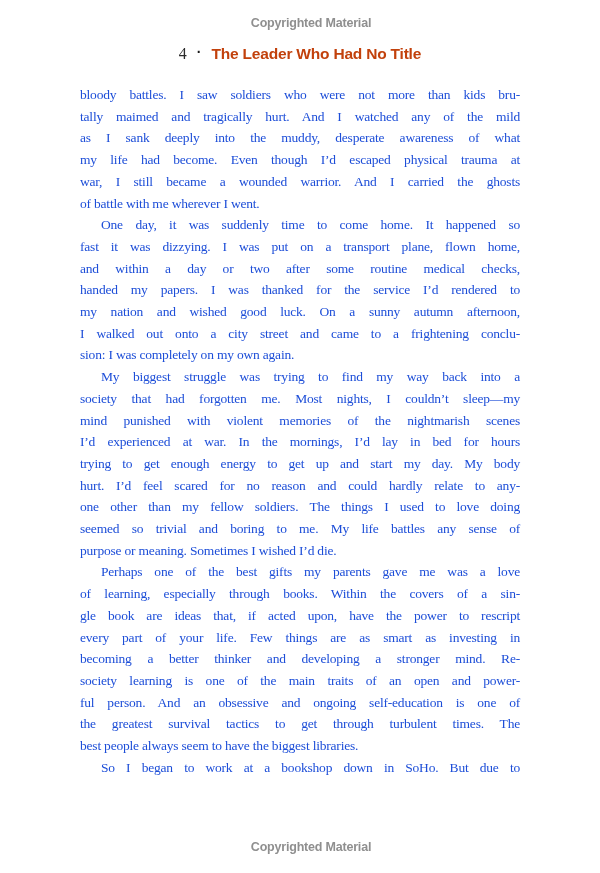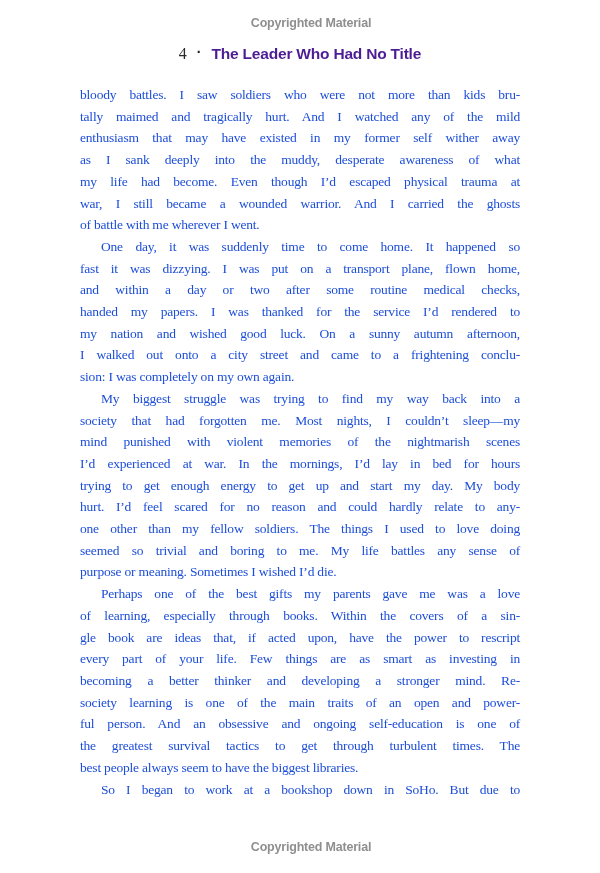--- a/index.html
+++ b/index.html
@@ -51,21 +51,21 @@
     font-weight: 700;
     font-size: 14px;
     color: #1a1a1a;
     transform: translateY(-2px);
   }
   .book-title {
     font-family: "Liberation Sans", sans-serif;
     font-weight: 700;
     font-size: 15.5px;
     letter-spacing: -0.2px;
-    color: #4c1d95;
+    color: #c2410c;
   }
 
   .text-block {
     position: absolute;
     top: 84px;
     left: 80px;
     width: 440px;
     font-family: "Liberation Serif", serif;
     font-size: 13.5px;
     letter-spacing: -0.2px;
@@ -92,21 +92,20 @@
 
   <div class="running-header">
     <span class="page-number">4</span>
     <span class="header-dot">·</span>
     <span class="book-title">The Leader Who Had No Title</span>
   </div>
 
   <div class="text-block">
       <div class="line">bloody battles. I saw soldiers who were not more than kids bru-</div>
       <div class="line">tally maimed and tragically hurt. And I watched any of the mild</div>
-      <div class="line">enthusiasm that may have existed in my former self wither away</div>
       <div class="line">as I sank deeply into the muddy, desperate awareness of what</div>
       <div class="line">my life had become. Even though I’d escaped physical trauma at</div>
       <div class="line">war, I still became a wounded warrior. And I carried the ghosts</div>
       <div class="line para-end">of battle with me wherever I went.</div>
       <div class="line indent">One day, it was suddenly time to come home. It happened so</div>
       <div class="line">fast it was dizzying. I was put on a transport plane, flown home,</div>
       <div class="line">and within a day or two after some routine medical checks,</div>
       <div class="line">handed my papers. I was thanked for the service I’d rendered to</div>
       <div class="line">my nation and wished good luck. On a sunny autumn afternoon,</div>
       <div class="line">I walked out onto a city street and came to a frightening conclu-</div>

